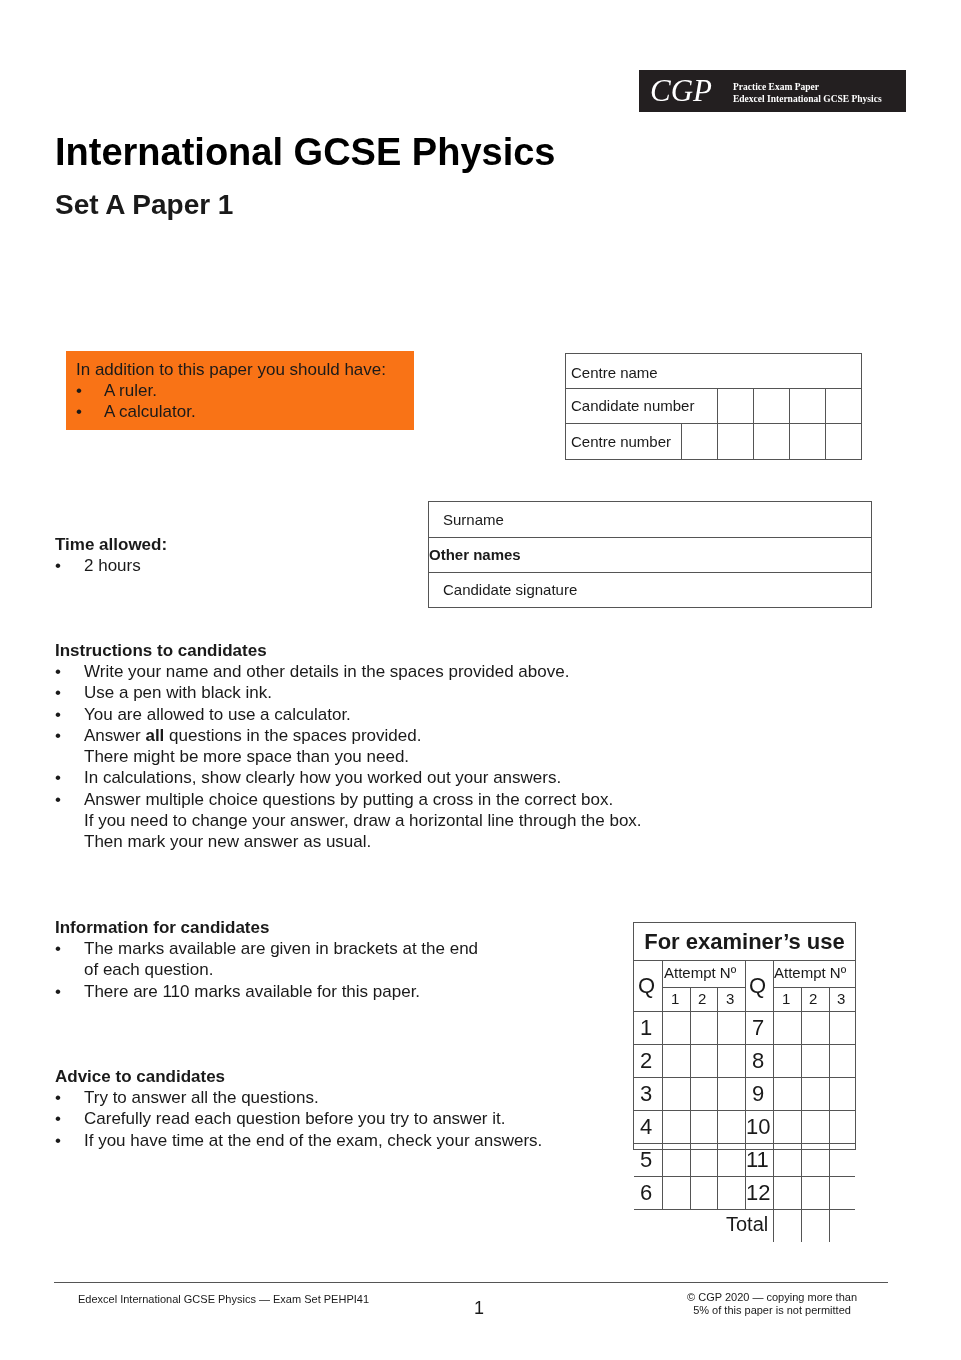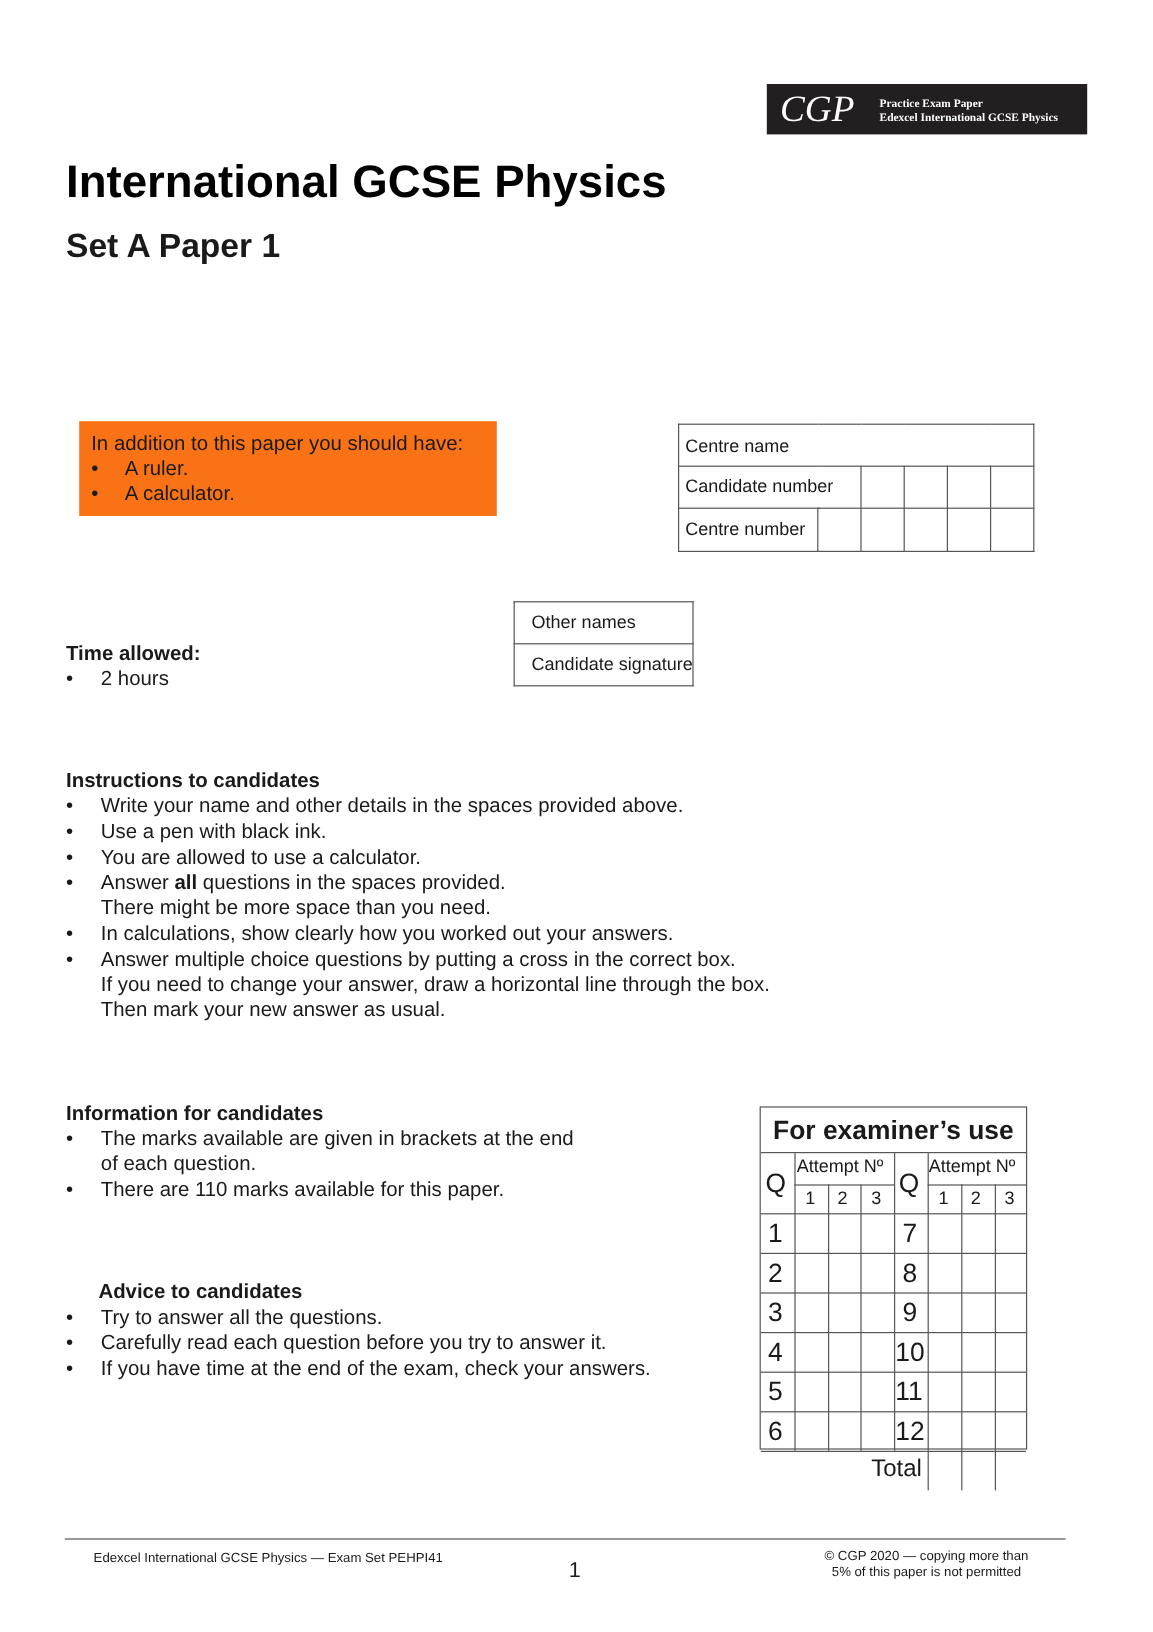--- a/index.html
+++ b/index.html
@@ -27,21 +27,21 @@
   .names-table { left: 428px; top: 501px; }
 
   .section-head { font-size: 17px; font-weight: bold; line-height: 21px; }
   .body-line { font-size: 17px; line-height: 21.3px; }
   .list { position: absolute; }
   .list .row { position: relative; height: 21.3px; }
   .list .row .b { position: absolute; left: 0; top: 0; }
   .list .row .txt { position: absolute; left: 29px; top: 0; white-space: nowrap; }
 
   
-  .exam { position: absolute; left: 633px; top: 922px; width: 223px; height: 286px; border: 1.3px solid #555; box-sizing: border-box; }
+  .exam { position: absolute; left: 633px; top: 922px; width: 223px; height: 228px; border: 1.3px solid #555; box-sizing: border-box; }
   .ex-title { position: absolute; left: 0; top: 0; width: 100%; height: 38px; border-bottom: 1.3px solid #555; box-sizing: border-box;
               font-size: 22px; font-weight: bold; text-align: center; line-height: 38px; }
   .ex-cell { position: absolute; box-sizing: border-box; }
   .vl { position: absolute; width: 0; border-left: 1.3px solid #555; }
   .hl { position: absolute; height: 0; border-top: 1.3px solid #555; }
   .ex-num { position: absolute; font-size: 22px; line-height: 24px; }
   .ex-small { position: absolute; font-size: 15px; line-height: 18px; }
 
   .footer-rule { left: 54px; top: 1282px; width: 834px; height: 0; border-top: 1.3px solid #555; }
   .footer-left { left: 78px; top: 1293px; font-size: 11px; line-height: 13px; }
@@ -104,22 +104,27 @@
 <div class="abs section-head" style="left:55px; top:534px;">Time allowed:</div>
 <div class="list" style="left:55px; top:555px;">
   <div class="row body-line">
     <span class="b">•</span>
     <span class="txt">2 hours</span>
   </div>
 </div>
 
 <table class="form names-table">
   <tbody>
+      <tr style="height:36px;">
+    <td style="width:428px; padding-left:14px;">
+      <span>Surname</span>
+    </td>
+  </tr>
   <tr style="height:35px;">
-    <td style="padding-left:14px;">
+    <td style="font-weight:bold;">
       <span>Other names</span>
     </td>
   </tr>
   <tr style="height:35px;">
     <td style="padding-left:14px;">
       <span>Candidate signature</span>
     </td>
   </tr>
 </tbody>
   </table>
@@ -169,21 +174,21 @@
   </div>
   <div class="row body-line">
     <span class="txt">of each question.</span>
   </div>
   <div class="row body-line">
     <span class="b">•</span>
     <span class="txt">There are 110 marks available for this paper.</span>
   </div>
 </div>
 
-<div class="abs section-head" style="left:55px; top:1066px;margin-left:27px;">Advice to candidates</div>
+<div class="abs section-head" style="left:55px; top:1066px;">Advice to candidates</div>
 <div class="list" style="left:55px; top:1087px;">
   <div class="row body-line">
     <span class="b">•</span>
     <span class="txt">Try to answer all the questions.</span>
   </div>
   <div class="row body-line">
     <span class="b">•</span>
     <span class="txt">Carefully read each question before you try to answer it.</span>
   </div>
   <div class="row body-line">

